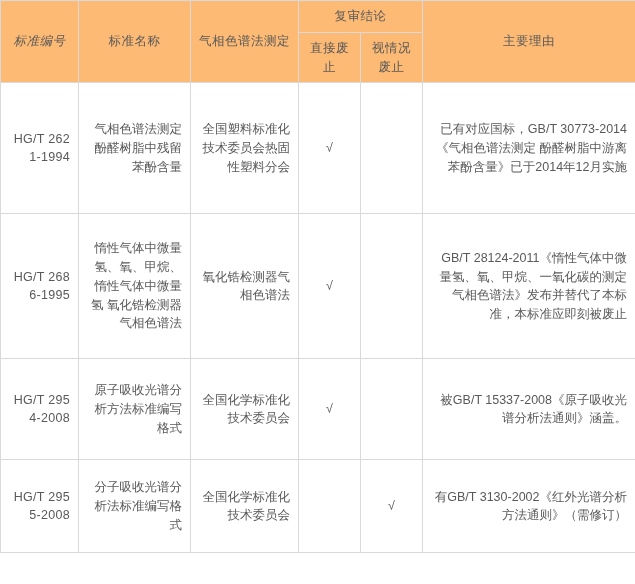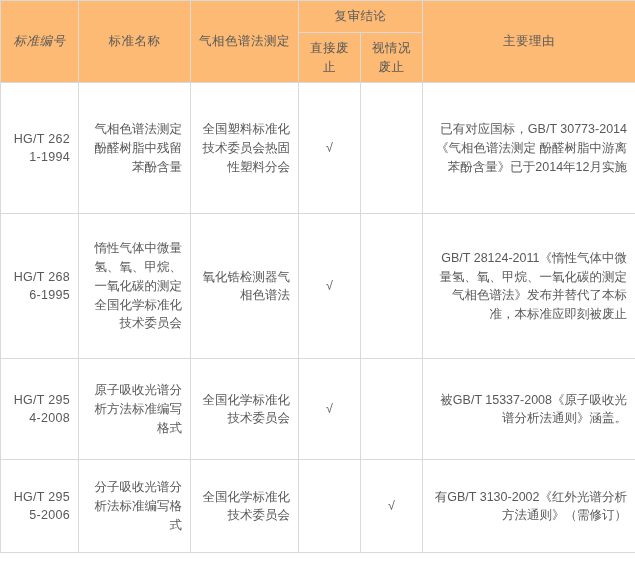--- a/index.html
+++ b/index.html
@@ -103,36 +103,36 @@
       <tr class="row-1">
         <td class="c-code">HG/T 2621-1994</td>
         <td class="c-name">气相色谱法测定酚醛树脂中残留苯酚含量</td>
         <td class="c-org">全国塑料标准化技术委员会热固性塑料分会</td>
         <td class="c-mark">√</td>
         <td class="c-mark"></td>
         <td class="c-reason">已有对应国标，GB/T 30773-2014《气相色谱法测定 酚醛树脂中游离苯酚含量》已于2014年12月实施</td>
       </tr>
       <tr class="row-2">
         <td class="c-code">HG/T 2686-1995</td>
-        <td class="c-name">惰性气体中微量氢、氧、甲烷、一氧化碳的测定 全国化学标准化技术委员会</td>
+        <td class="c-name">惰性气体中微量氢、氧、甲烷、惰性气体中微量氢 氧化锆检测器气相色谱法</td>
         <td class="c-org">氧化锆检测器气相色谱法</td>
         <td class="c-mark">√</td>
         <td class="c-mark"></td>
         <td class="c-reason">GB/T 28124-2011《惰性气体中微量氢、氧、甲烷、一氧化碳的测定 气相色谱法》发布并替代了本标准，本标准应即刻被废止</td>
       </tr>
       <tr class="row-3">
         <td class="c-code">HG/T 2954-2008</td>
         <td class="c-name">原子吸收光谱分析方法标准编写格式</td>
         <td class="c-org">全国化学标准化技术委员会</td>
         <td class="c-mark">√</td>
         <td class="c-mark"></td>
         <td class="c-reason">被GB/T 15337-2008《原子吸收光谱分析法通则》涵盖。</td>
       </tr>
       <tr class="row-4">
-        <td class="c-code">HG/T 2955-2006</td>
+        <td class="c-code">HG/T 2955-2008</td>
         <td class="c-name">分子吸收光谱分析法标准编写格式</td>
         <td class="c-org">全国化学标准化技术委员会</td>
         <td class="c-mark"></td>
         <td class="c-mark">√</td>
         <td class="c-reason">有GB/T 3130-2002《红外光谱分析方法通则》（需修订）</td>
       </tr>
     </tbody>
   </table>
 </div>
 

